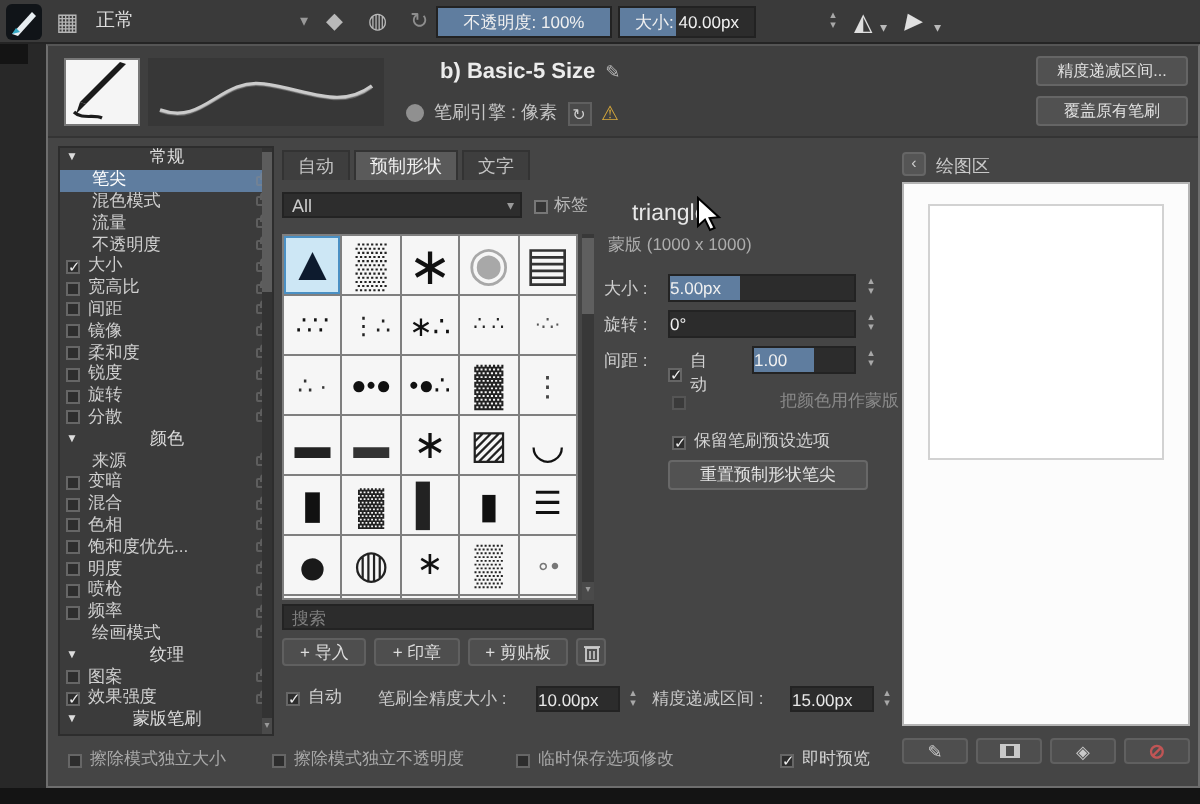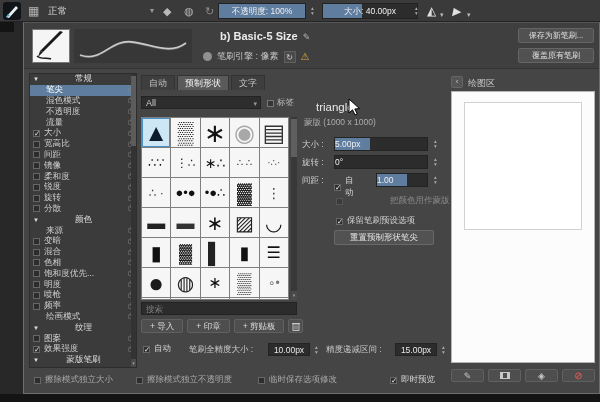--- a/index.html
+++ b/index.html
@@ -65,21 +65,21 @@
   .g-down { position:absolute; left:0; bottom:0; width:6px; height:9px; background:#4a4a4a; color:#999; font-size:5px; text-align:center; line-height:9px; }
 
   .search { position:absolute; left:117px; top:279px; width:156px; height:13px; background:#2c2c2c; border:1px solid #232323; font-size:8.5px; color:#cfcfcf; padding:0 4px; }
   .search::placeholder { color:#7f7f7f; }
   .btn-row { position:absolute; left:117px; top:296px; display:flex; gap:4px; }
   .mid-btn { height:14px; background:#4e4e4e; border:1px solid #606060; border-radius:2px; font-size:8.5px; color:#ddd; line-height:12px; padding:0 8px; }
   .trash-btn { width:15px; height:14px; background:#4e4e4e; border:1px solid #606060; border-radius:2px; display:flex; align-items:center; justify-content:center; }
 
   .prec-row { position:absolute; left:119px; top:320px; width:300px; height:14px; font-size:8.5px; color:#c9c9c9; }
   .prec-row > * { position:absolute; top:0; }
-  .inbox { height:13px; background:#2c2c2c; border:1px solid #232323; color:#e8e8e8; text-align:center; line-height:12px; font-size:8.5px; }
+  .inbox { height:13px; background:#2c2c2c; border:1px solid #232323; color:#e8e8e8; line-height:12px; font-size:8.5px; }
 
   
   .tip-title { position:absolute; left:280px; top:78px; font-size:11.5px; color:#e8e8e8;margin-left:12px; }
   .tip-mask { position:absolute; left:280px; top:94px; font-size:8.5px; color:#adadad; }
   .prow { position:absolute; height:14px; font-size:8.5px; color:#cfcfcf; }
   .plab { position:absolute; left:278px; width:30px; text-align:left; line-height:14px; }
   .sbox { position:absolute; height:14px; background:#2c2c2c; border:1px solid #232323; overflow:hidden; }
   .sbox .fill { position:absolute; left:0; top:0; bottom:0; background:var(--accent,#5f7d9f); }
   .sbox .stext { position:relative; display:block; width:100%; font-size:8.5px; color:#f0f0f0; line-height:13px; }
   .cklab { display:flex; align-items:center; font-size:8.5px; color:#d2d2d2; }
@@ -126,21 +126,21 @@
   <span class="tb-ico" style="left:184px">◍</span>
   <span class="tb-ico" style="left:205px;color:#8d8d8d">↻</span>
   <div class="slider" style="left:218px;width:88px">
     <div class="fill" style="width:100%"></div>
     <span class="stext">不透明度:  100%</span>
   </div>
   <div class="spin" style="left:308px">
       <span>▴</span>
       <span>▾</span>
     </div>
-  <div class="slider" style="left:322px;width:96px">
+  <div class="slider" style="left:309px;width:69px">
     <div class="fill" style="width:42%"></div>
     <span class="stext">大小:  40.00px</span>
   </div>
   <div class="spin" style="left:412px">
       <span>▴</span>
       <span>▾</span>
     </div>
   <span class="tb-ico" style="left:427px;font-size:12px;color:#e0e0e0">◭</span>
   <span class="tb-ico" style="left:440px;font-size:7px;top:8px">▾</span>
   <span class="tb-ico" style="left:453px;color:#e0e0e0;transform:skewX(-12deg)">▶</span>
@@ -168,44 +168,44 @@
     </div>
     <div class="preset-title">
       <span>b) Basic-5 Size</span><span class="pencil">✎</span>
     </div>
     <div class="engine-row">
       <span class="engine-dot"></span>
       <span>笔刷引擎 : 像素</span>
       <span class="mini-btn">↻</span>
       <span class="warn">⚠</span>
     </div>
-    <div class="hdr-btn" style="top:5px">保存为新笔刷...</div>
+    <div class="hdr-btn" style="top:5px">精度递减区间...</div>
     <div class="hdr-btn" style="top:25px">覆盖原有笔刷</div>
   </div>
 
   <div class="sidebar">
     <div>
         <div class="sb-row sb-h">
           <span class="tri">▼</span>
           <span class="hl">常规</span>
         </div>
         <div class="sb-row sb-sel">
           <span class="sb-lab sb-ind">笔尖</span>
           <span class="lock"></span>
         </div>
         <div class="sb-row">
           <span class="sb-lab sb-ind">混色模式</span>
           <span class="lock"></span>
         </div>
         <div class="sb-row">
+          <span class="sb-lab sb-ind">流量</span>
+          <span class="lock"></span>
+        </div>
+        <div class="sb-row">
           <span class="sb-lab sb-ind">不透明度</span>
-          <span class="lock"></span>
-        </div>
-        <div class="sb-row">
-          <span class="sb-lab sb-ind">流量</span>
           <span class="lock"></span>
         </div>
         <div class="sb-row">
           <span class="cbox on"></span>
           <span class="sb-lab">大小</span>
           <span class="lock"></span>
         </div>
         <div class="sb-row">
           <span class="cbox"></span>
           <span class="sb-lab">宽高比</span>

